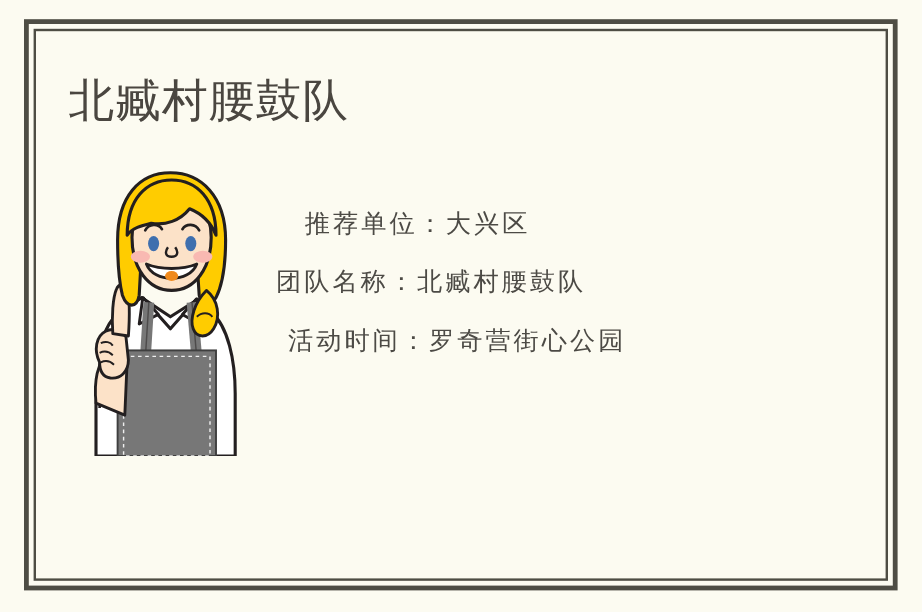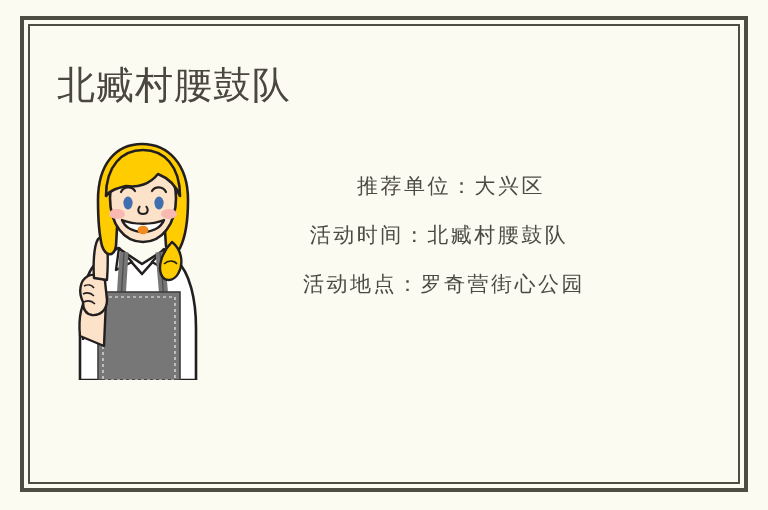--- a/index.html
+++ b/index.html
@@ -71,21 +71,21 @@
     left: 228px;
     top: 162px;
     width: 420px;
   }
   .info-line {
     font-family: "Liberation Serif", "DejaVu Serif", serif;
     font-size: 21px;
     line-height: 49px;
     letter-spacing: 2.5px;
     color: #4c4a45;
-    text-align: center;
+    text-align: left;
     white-space: nowrap;
   }
   .info-line.l1 { padding-left: 26px; }
   .info-line.l2 { padding-left: 2px; }
   .info-line.l3 { padding-left: 12px; }
   .info-line.l4 { padding-left: 32px; }
 </style>
 </head>
 <body>
 
@@ -166,17 +166,17 @@
         <path d="M68,66 C65,70 66,74 71,74 C76,74 77,70 74,66" fill="none" stroke="#231f20" stroke-width="2"></path>
 
         <path d="M50,80 C56,96 86,96 92,80 C80,85 62,85 50,80 Z" fill="#ffffff" stroke="#231f20" stroke-width="2.4" stroke-linejoin="round"></path>
         <ellipse cx="71" cy="90" rx="5.5" ry="4.2" fill="#f08a1e"></ellipse>
       </g>
     </svg>
   </div>
 
   <div class="info-block">
     <div class="info-line l1">推荐单位：大兴区</div>
-    <div class="info-line l2">活动时间：北臧村腰鼓队</div>
-    <div class="info-line l3">活动地点：罗奇营街心公园</div>
+    <div class="info-line l2">团队名称：北臧村腰鼓队</div>
+    <div class="info-line l3">活动时间：罗奇营街心公园</div>
   </div>
 
 </div>
 
 </body></html>

